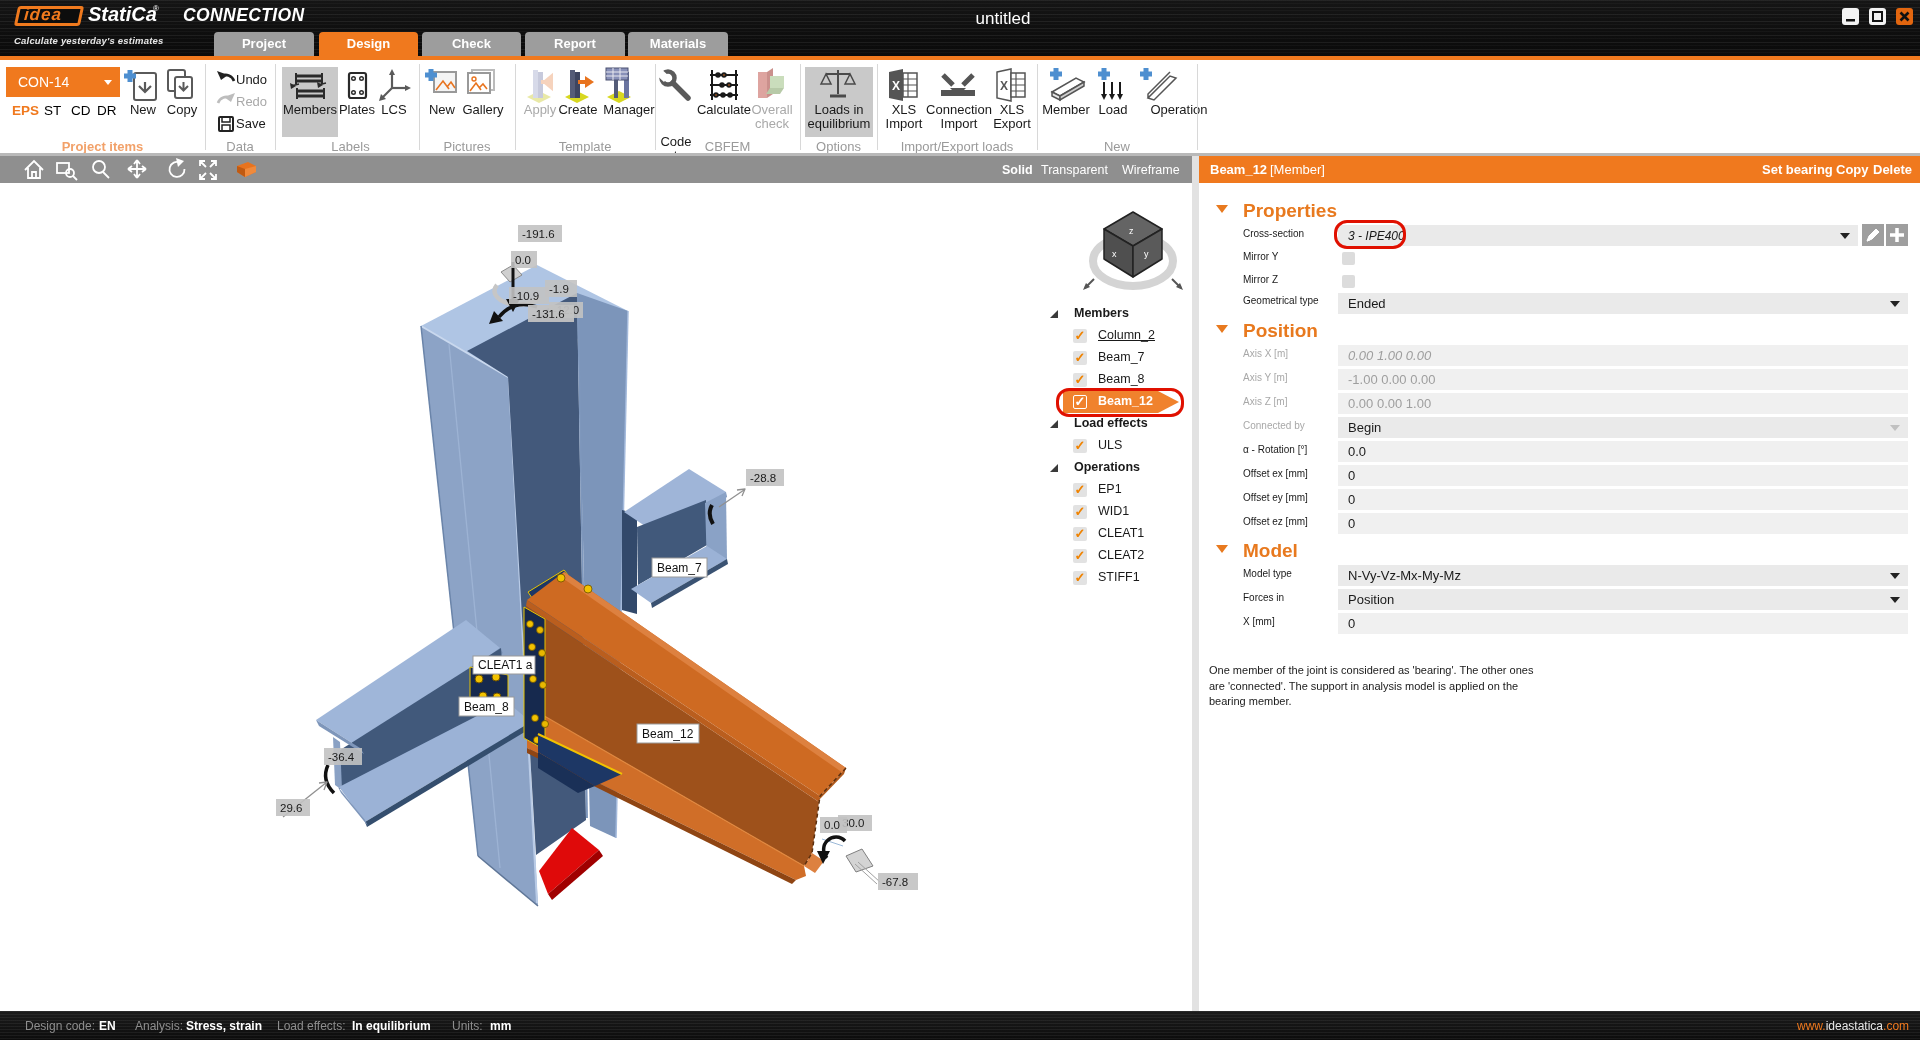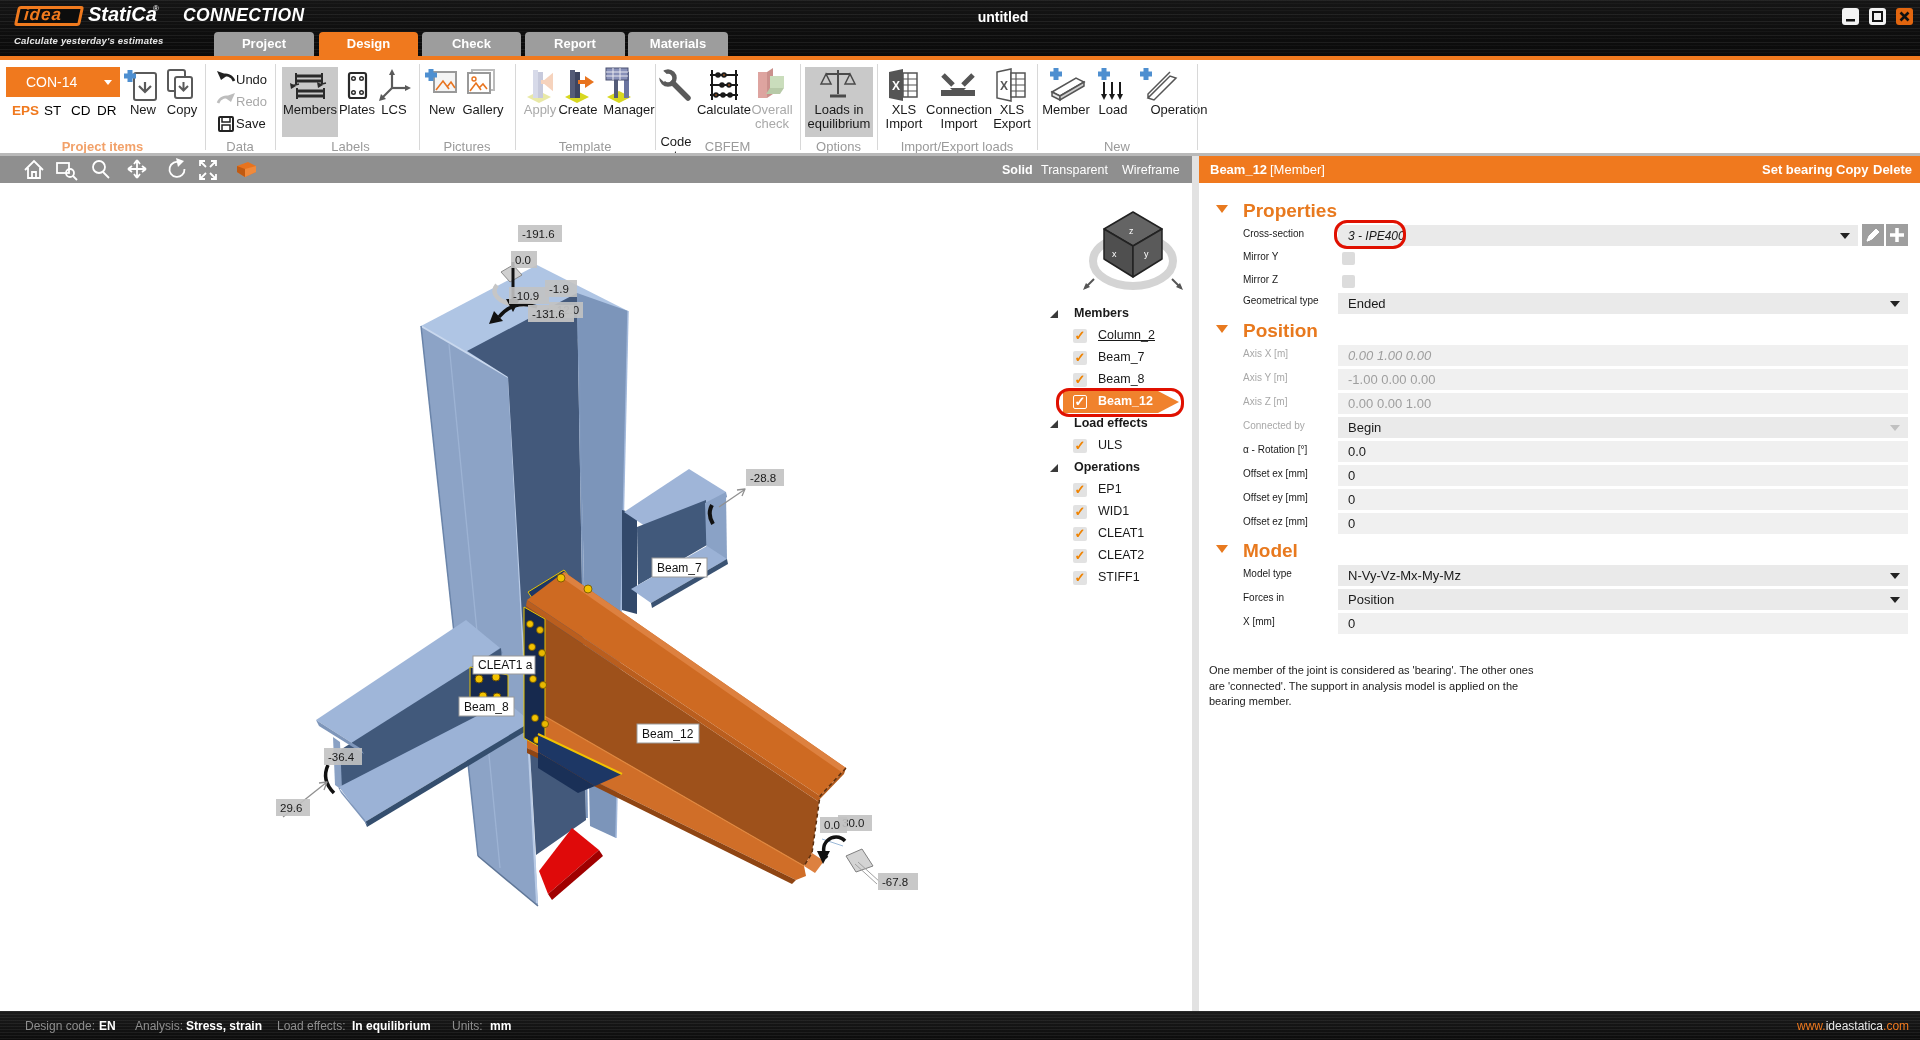--- a/index.html
+++ b/index.html
@@ -9,34 +9,34 @@
 
 .titlebar{left:0;top:0;width:1920px;height:56px;background:
  repeating-linear-gradient(180deg, rgba(255,255,255,.07) 0 1px, rgba(0,0,0,0) 1px 3px, rgba(255,255,255,.03) 3px 4px, rgba(0,0,0,0) 4px 7px),
  linear-gradient(180deg,#151515,#0a0a0a);}
 .logoidea{left:16px;top:6px;width:66px;height:20px;border:3px solid #f07a1e;border-radius:3px;transform:skewX(-12deg);background:#0d0d0d;}
 .logotext{left:24px;top:5px;color:#f07a1e;font-weight:bold;font-style:italic;font-size:17px;letter-spacing:1px;transform:skewX(-4deg);}
 .statica{left:88px;top:3px;color:#fff;font-weight:bold;font-style:italic;font-size:20px;}
 .reg{left:153px;top:4px;color:#fff;font-size:8px;}
 .connection{left:183px;top:5px;color:#fff;font-weight:bold;font-style:italic;font-size:17.5px;letter-spacing:.4px;}
 .tagline{left:14px;top:35px;color:#e8e8e8;font-style:italic;font-weight:bold;font-size:9.5px;letter-spacing:.2px;}
-.untitled{left:903px;top:9px;width:200px;text-align:center;color:#fff;font-size:14px;font-weight:bold;}
+.untitled{left:903px;top:9px;width:200px;text-align:center;color:#fff;font-size:17px;}
 .winbtn{top:8px;width:17px;height:17px;border-radius:3px;}
 .winbtn svg{position:absolute;left:0;top:0}
 
 .tab{top:32px;height:24px;border-radius:4px 4px 0 0;color:#fff;font-size:13px;font-weight:bold;text-align:center;line-height:24px;background:#9d9d9d;}
 .orangestrip{left:0;top:56px;width:1920px;height:4px;background:#f0791e;}
 
 .ribbon{left:0;top:60px;width:1920px;height:93px;background:#fff;}
 .rdiv{top:64px;width:1px;height:86px;background:#d8d8d8;}
 .gcap{top:139px;font-size:13px;color:#9a9a9a;text-align:center;}
 .ilabel{top:103px;font-size:13px;color:#1a1a1a;text-align:center;line-height:14px;}
 .ilabel.gray{color:#a9a9a9;}
 .pressed{background:#c9c9c9;}
-.con14{left:6px;top:67px;width:114px;height:30px;background:#f0791e;color:#fff;font-size:14px;line-height:30px;padding-left:20px;}
+.con14{left:6px;top:67px;width:114px;height:30px;background:#f0791e;color:#fff;font-size:14px;line-height:30px;padding-left:12px;}
 .con14 .tri{position:absolute;right:8px;top:13px;width:0;height:0;border-left:4px solid transparent;border-right:4px solid transparent;border-top:5px solid #fff;}
 .eps{top:103px;font-size:13.5px;}
 .ribbonline{left:0;top:153px;width:1920px;height:3px;background:#b9b9b9;}
 
 .vtoolbar{left:0;top:156px;width:1192px;height:27px;background:#8f8f8f;}
 .vtb-right{top:163px;color:#fff;font-size:12.5px;}
 .gapstrip{left:1192px;top:156px;width:7px;height:855px;background:#e2e2e2;}
 .panelheader{left:1199px;top:156px;width:721px;height:27px;background:#f0791e;color:#fff;font-size:13px;}
 
 .viewport{left:0;top:183px;width:1192px;height:828px;background:#fff;}

